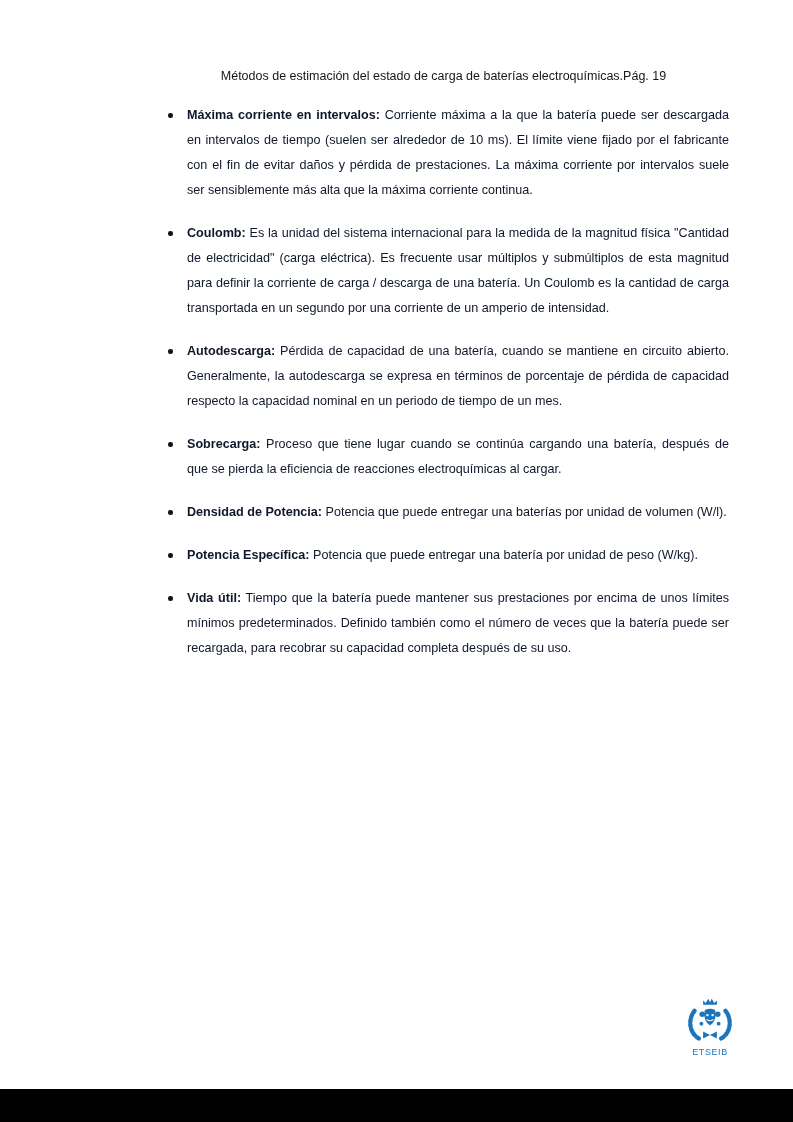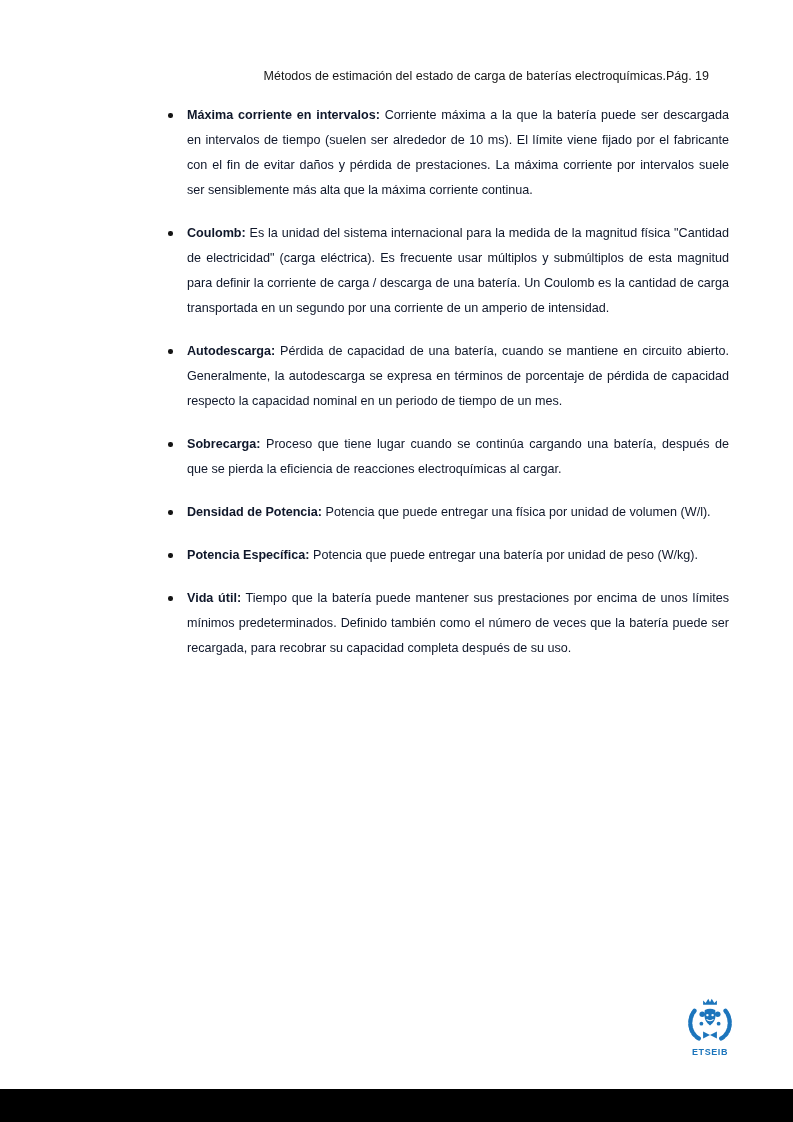--- a/index.html
+++ b/index.html
@@ -15,25 +15,25 @@
     font-family: "Liberation Sans", sans-serif;
     color: #111111;
   }
   .page {
     position: absolute;
     inset: 0;
     background: #ffffff;
   }
   .header {
     position: absolute;
-    left: 154px;
+    left: 166px;
     top: 66px;
     width: 555px;
     display: flex;
-    justify-content: flex-end;
+    justify-content: center;
     font-size: 12.5px;
     line-height: 20px;
     color: #161616;
   }
   .bullets {
     position: absolute;
     left: 166px;
     top: 103px;
     width: 563px;
     margin: 0;
@@ -64,21 +64,21 @@
   .logo {
     position: absolute;
     left: 678px;
     top: 997px;
     width: 64px;
     text-align: center;
     color: #1c75bc;
   }
   .logo-label {
     font-size: 9px;
-    font-weight: bold;
+    font-weight: normal;
     letter-spacing: 0.6px;
     line-height: 11px;
     color: #1c75bc;
   }
   .bottom-bar {
     position: absolute;
     left: 0;
     top: 1089px;
     width: 793px;
     height: 33px;
@@ -107,21 +107,21 @@
   <li class="bullet-item">
     <span class="dot"></span><span class="term">Autodescarga:</span><span class="def"> Pérdida de capacidad de una batería, cuando se mantiene en circuito abierto. Generalmente, la autodescarga se expresa en términos de porcentaje de pérdida de capacidad respecto la capacidad nominal en un periodo de tiempo de un mes.</span>
   </li>
 
   <li class="bullet-item">
     <span class="dot"></span><span class="term">Sobrecarga:</span><span class="def"> Proceso que tiene lugar cuando se continúa cargando una batería, después de que se pierda la eficiencia de reacciones electroquímicas al cargar.</span>
   </li>
 
 
   <li class="bullet-item">
-    <span class="dot"></span><span class="term">Densidad de Potencia:</span><span class="def"> Potencia que puede entregar una física por unidad de volumen (W/l).</span>
+    <span class="dot"></span><span class="term">Densidad de Potencia:</span><span class="def"> Potencia que puede entregar una baterías por unidad de volumen (W/l).</span>
   </li>
 
 
   <li class="bullet-item">
     <span class="dot"></span><span class="term">Potencia Específica:</span><span class="def"> Potencia que puede entregar una batería por unidad de peso (W/kg).</span>
   </li>
 
   <li class="bullet-item">
     <span class="dot"></span><span class="term">Vida útil:</span><span class="def"> Tiempo que la batería puede mantener sus prestaciones por encima de unos límites mínimos predeterminados. Definido también como el número de veces que la batería puede ser recargada, para recobrar su capacidad completa después de su uso.</span>
   </li>

